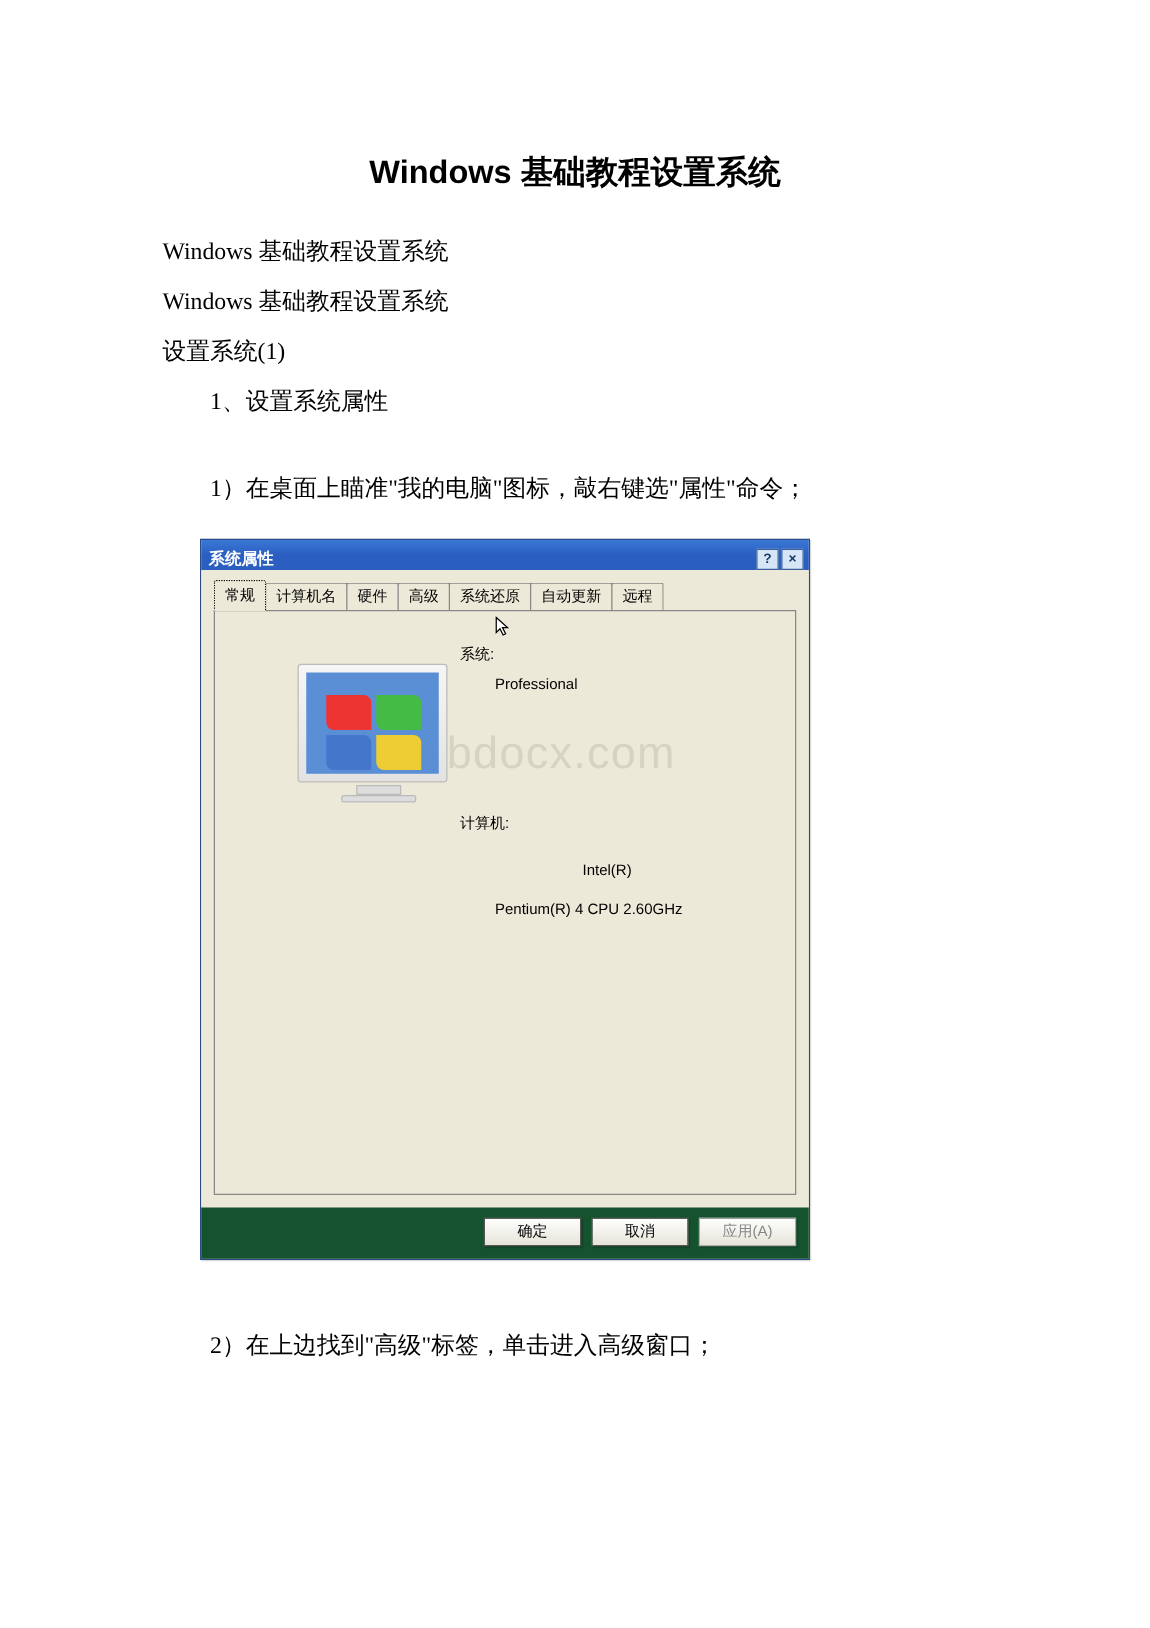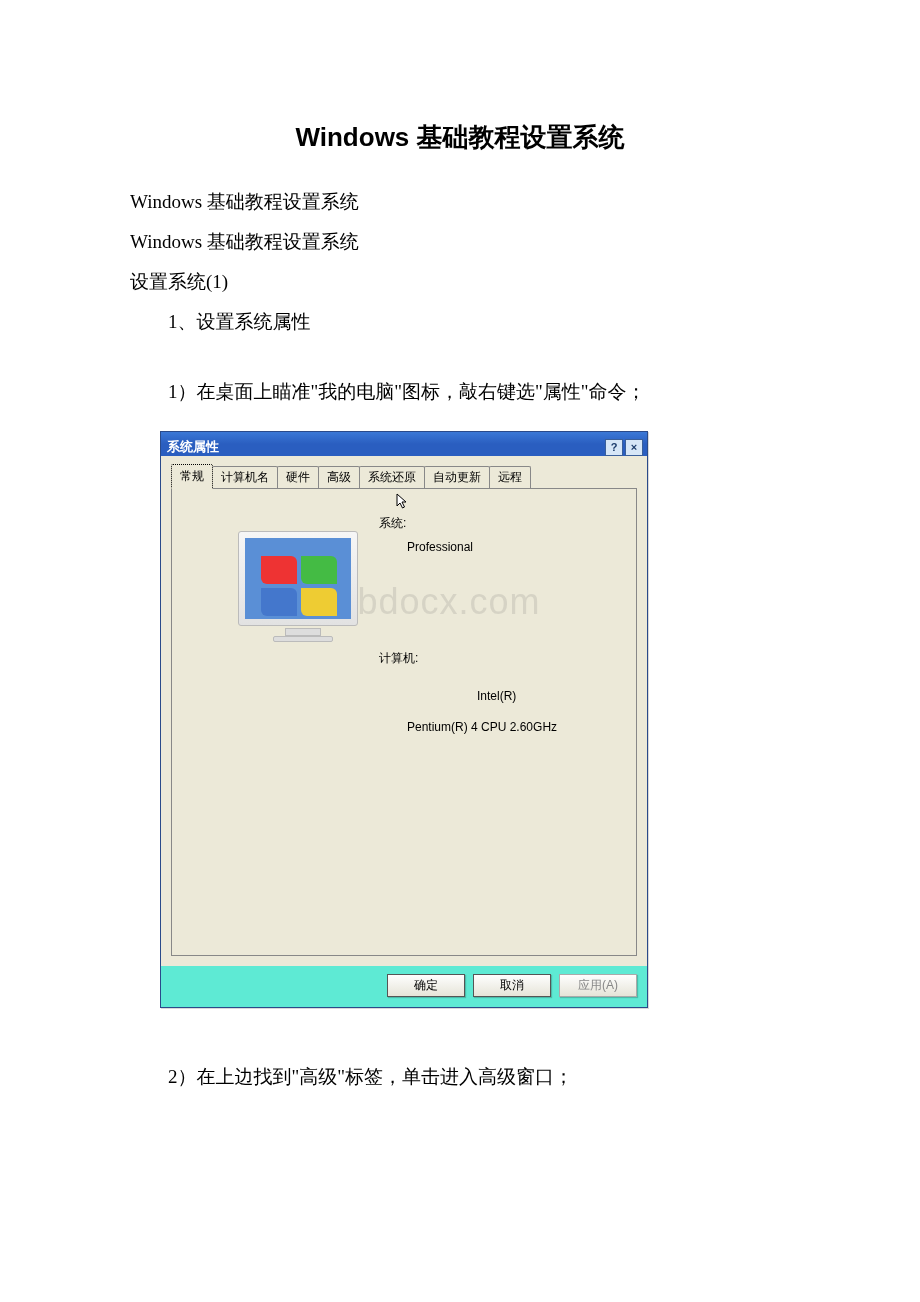--- a/index.html
+++ b/index.html
@@ -97,21 +97,21 @@
     height: 468px;
     padding: 14px 16px 10px 16px;
     position: relative;
   }
   .cursor {
     position: absolute;
     top: 4px;
     left: 224px;
     width: 14px; height: 18px;
   }
-  .content-row { display: flex; gap: 11px; }
+  .content-row { display: flex; }
   .monitor-box {
     width: 130px;
     height: 120px;
     margin-top: 28px;
     margin-left: 50px;
     position: relative;
   }
   .monitor-frame {
     width: 120px; height: 95px;
     background: linear-gradient(#f6f6f6,#e2e2e2);
@@ -171,21 +171,21 @@
     font-family: Arial, sans-serif;
     letter-spacing: 1px;
     pointer-events: none;
     font-weight: 400;
   }
   .button-row {
     display: flex;
     justify-content: flex-end;
     gap: 8px;
     padding: 8px 10px 10px 10px;
-    background: #5eead4;
+    background: #14532d;
   }
   .dlg-btn {
     width: 78px;
     height: 23px;
     border: 1px solid #555;
     background: linear-gradient(#fefefe,#e6e4d8);
     font-size: 12px;
     font-family: "SimSun", Tahoma, sans-serif;
     display: flex;
     align-items: center;

